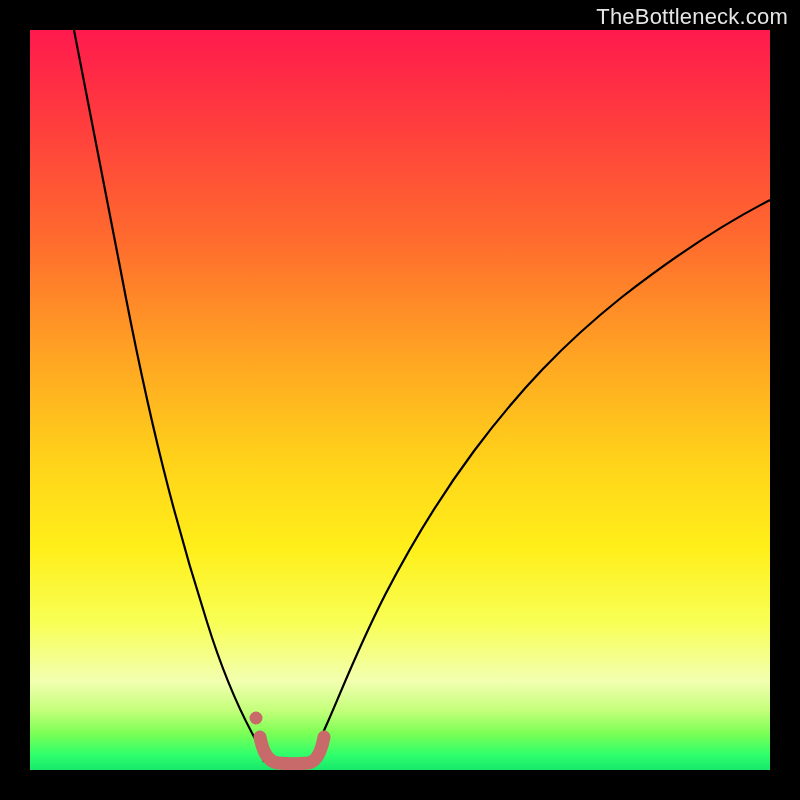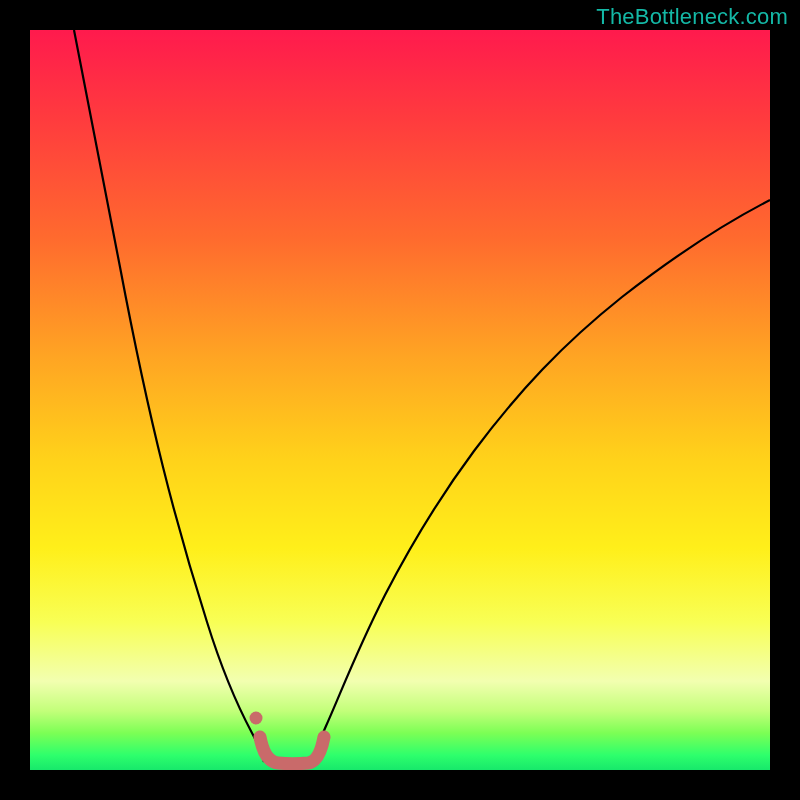--- a/index.html
+++ b/index.html
@@ -45,21 +45,21 @@
     position: absolute;
     top: 0;
     left: 0;
     width: 740px;
     height: 740px;
   }
   .watermark {
     position: absolute;
     top: 4px;
     right: 12px;
-    color: #14b8a6;
+    color: #e5e5e5;
     font-size: 22px;
     font-weight: 500;
     letter-spacing: 0.2px;
   }
 </style>
 </head>
 <body>
 
 <div class="frame">
   <div class="plot-area">

